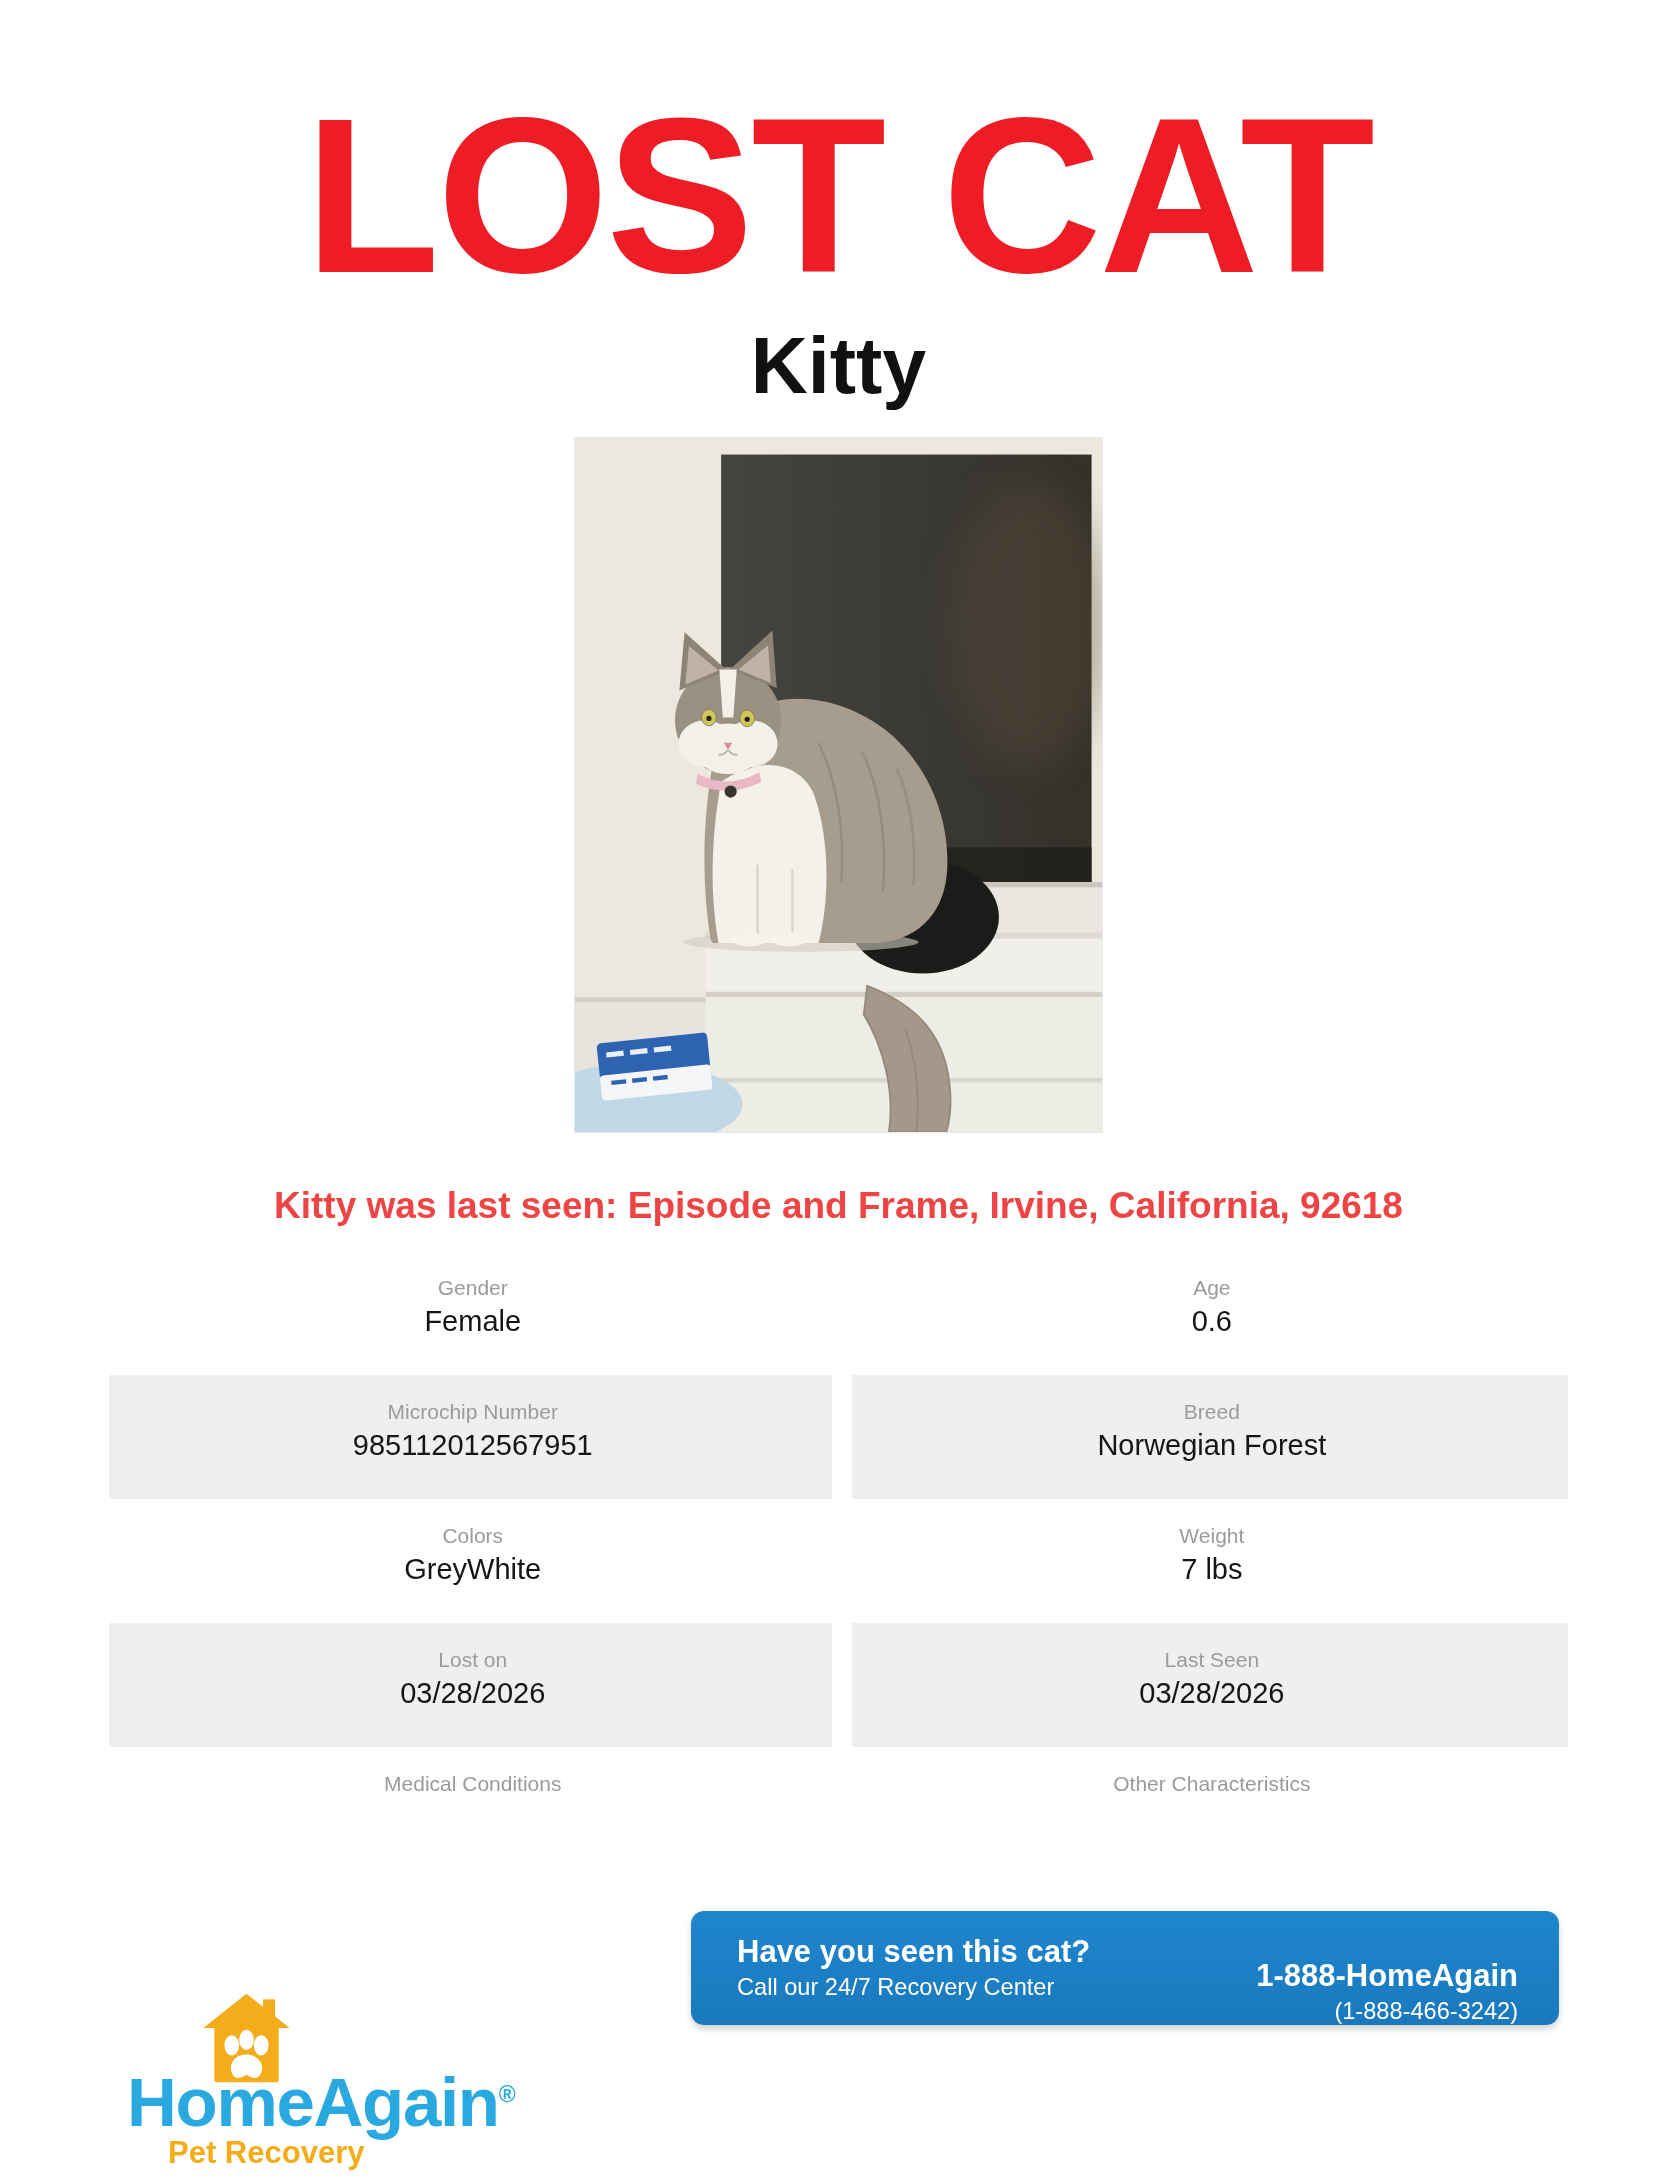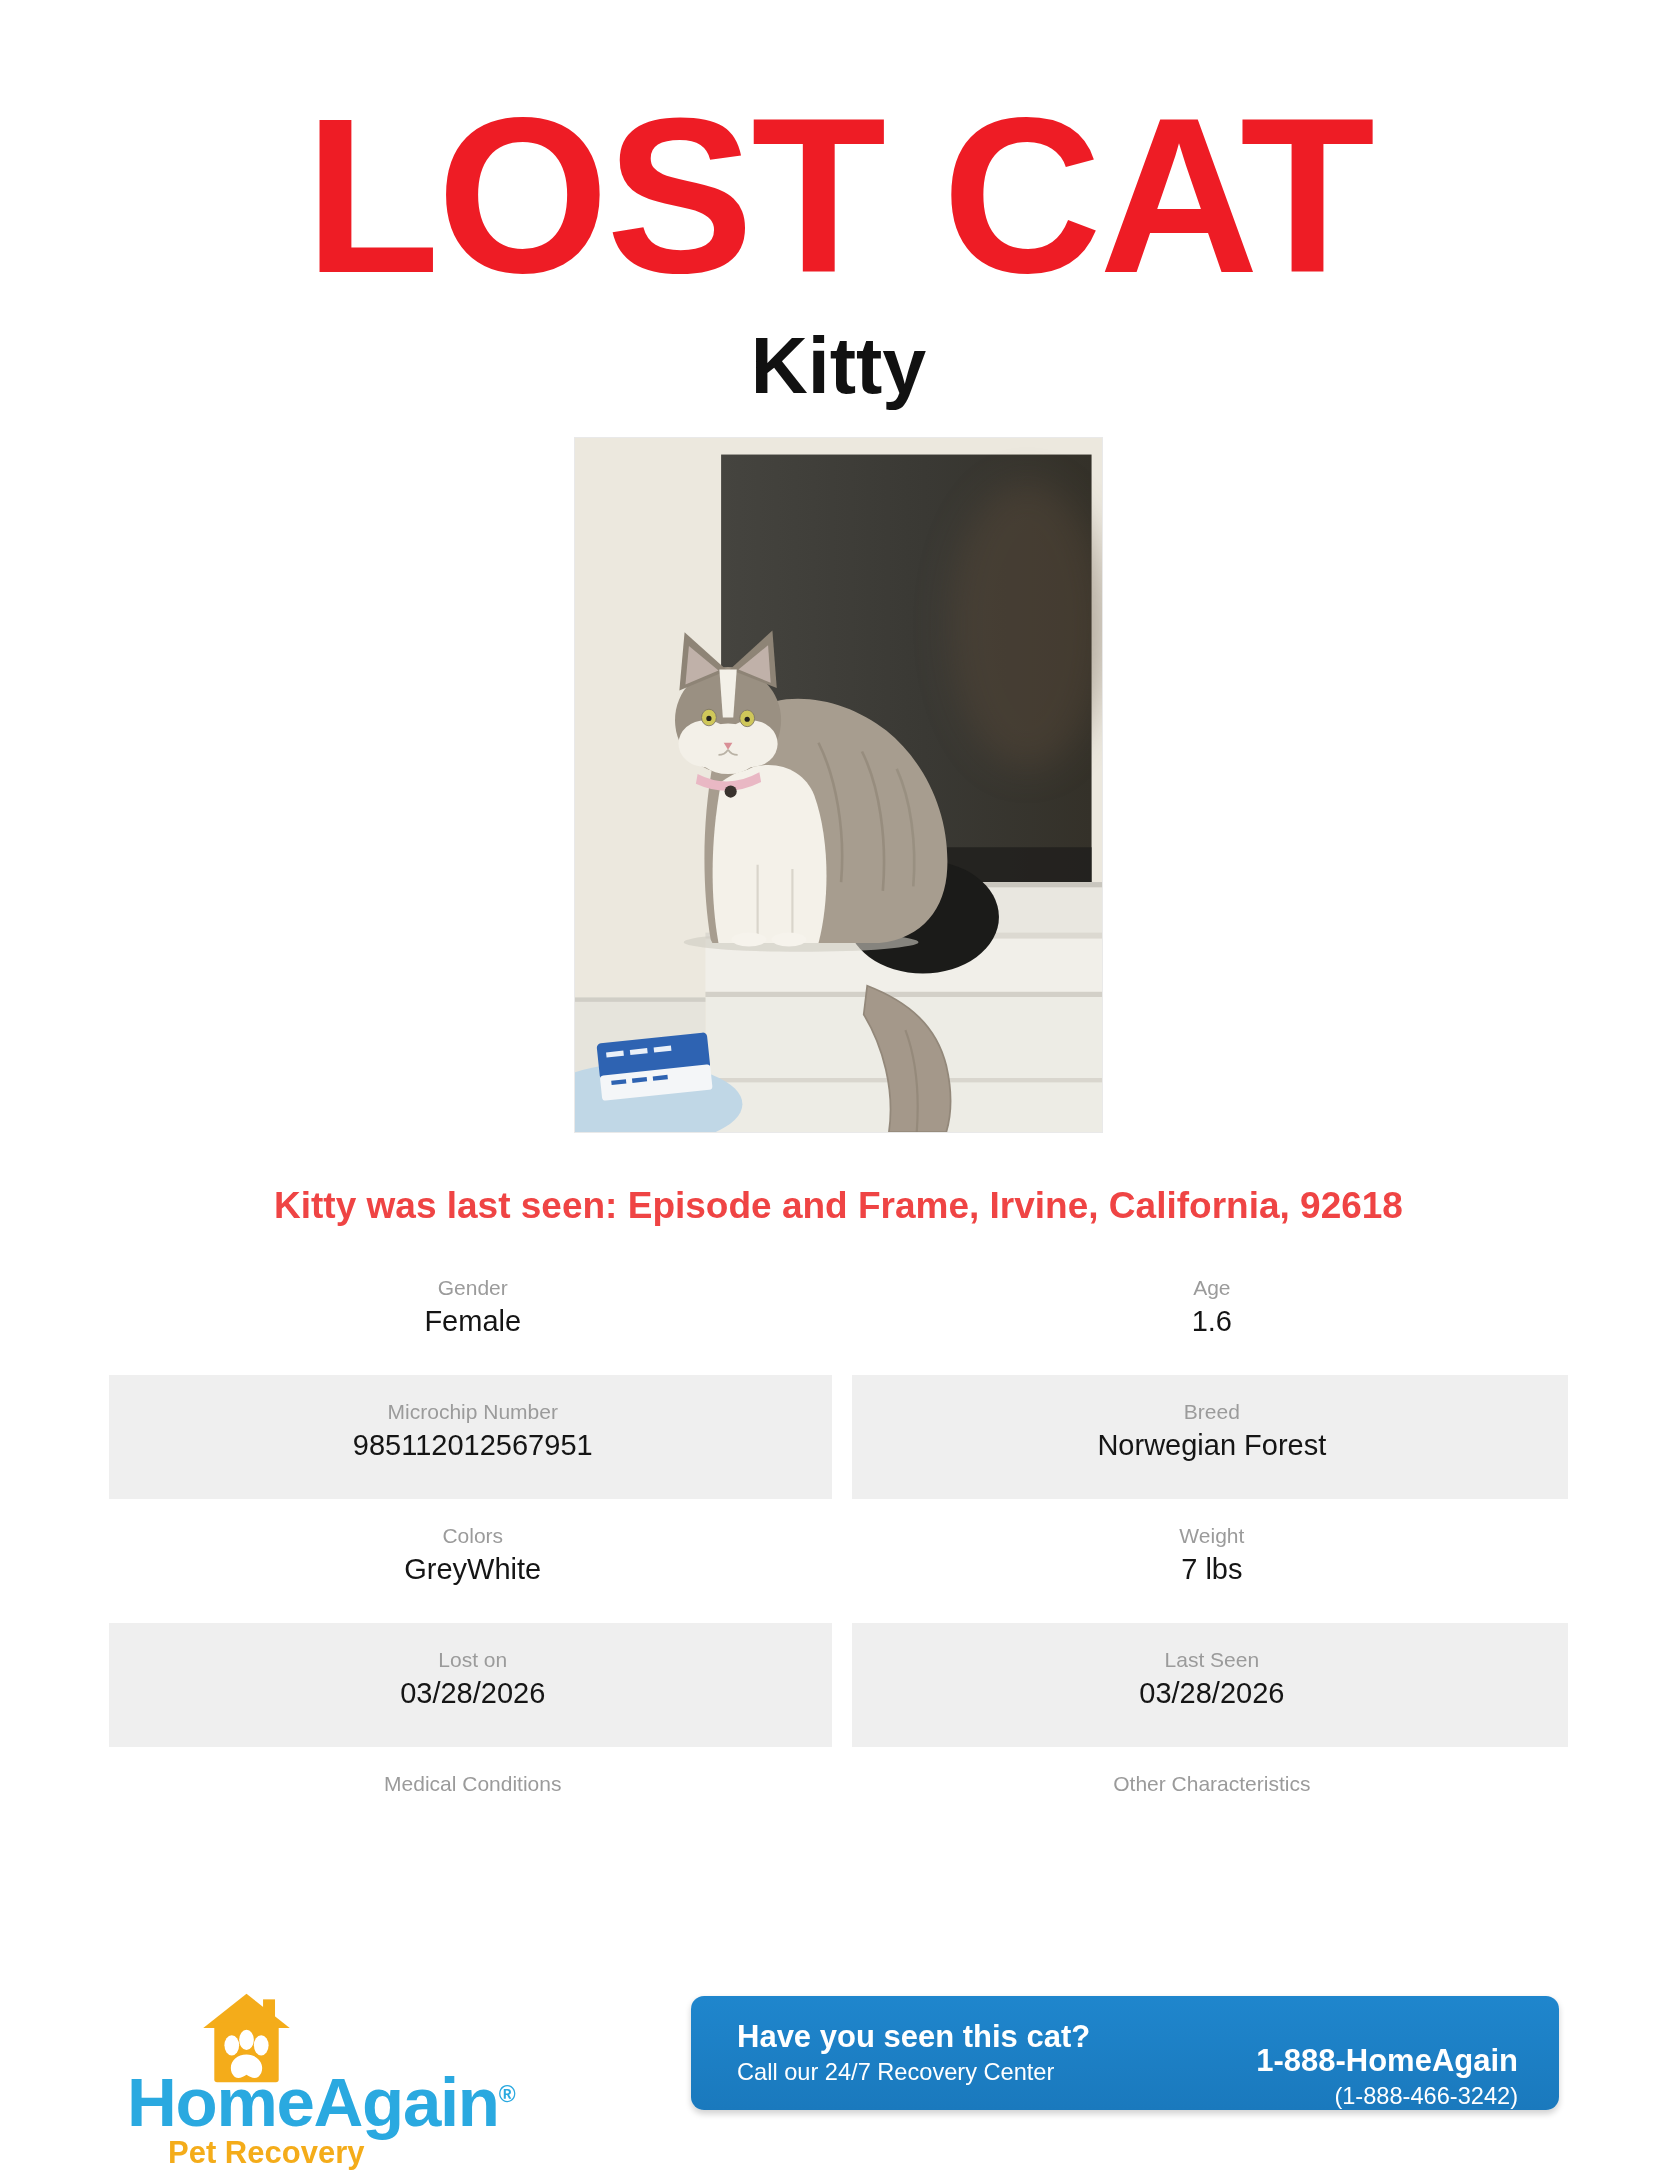--- a/index.html
+++ b/index.html
@@ -32,21 +32,21 @@
   .cell .value{font-size:29px;color:var(--value);line-height:1.1;margin-top:6.1px;}
 
   .brand{position:absolute;left:127px;top:1992px;width:437px;height:210px;}
   .house-icon{position:absolute;left:73px;top:0;width:93px;height:92px;}
   .wordmark{position:absolute;left:0;top:76px;font-size:69px;font-weight:bold;
     color:var(--blue);line-height:1;letter-spacing:-1.3px;white-space:nowrap;}
   .wordmark .reg{font-size:23px;vertical-align:super;letter-spacing:0;}
   .tagline{position:absolute;left:41px;top:145px;font-size:31px;font-weight:bold;
     color:var(--yellow);line-height:1;white-space:nowrap;}
 
-  .banner{position:absolute;left:691px;top:1996px;width:868px;height:114px;
+  .banner{position:absolute;left:691px;top:1911px;width:868px;height:114px;
     background:linear-gradient(#1f86cd,#1a79bd);border-radius:13px;
     box-shadow:0 3.5px 6.1px rgba(0,0,0,.18);
     display:flex;align-items:center;justify-content:space-between;
     padding:0 41px 0 46px;color:var(--banner-text);}
   .banner-q,.banner-phone{font-size:31px;font-weight:bold;line-height:1.15;}
   .banner-sub,.banner-phone-num{font-size:23.6px;line-height:1.2;margin-top:3.5px;}
   .banner-right{text-align:right;margin-top:48px;}
 </style>
 </head>
 <body>
@@ -146,21 +146,21 @@
 
   <div class="last-seen">Kitty was last seen: Episode and Frame, Irvine, California, 92618</div>
 
   <section class="fields">
     <div class="cell">
       <div class="label">Gender</div>
       <div class="value">Female</div>
     </div>
     <div class="cell">
       <div class="label">Age</div>
-      <div class="value">1.6</div>
+      <div class="value">0.6</div>
     </div>
     <div class="cell band">
       <div class="label">Microchip Number</div>
       <div class="value">985112012567951</div>
     </div>
     <div class="cell band">
       <div class="label">Breed</div>
       <div class="value">Norwegian Forest</div>
     </div>
     <div class="cell">

